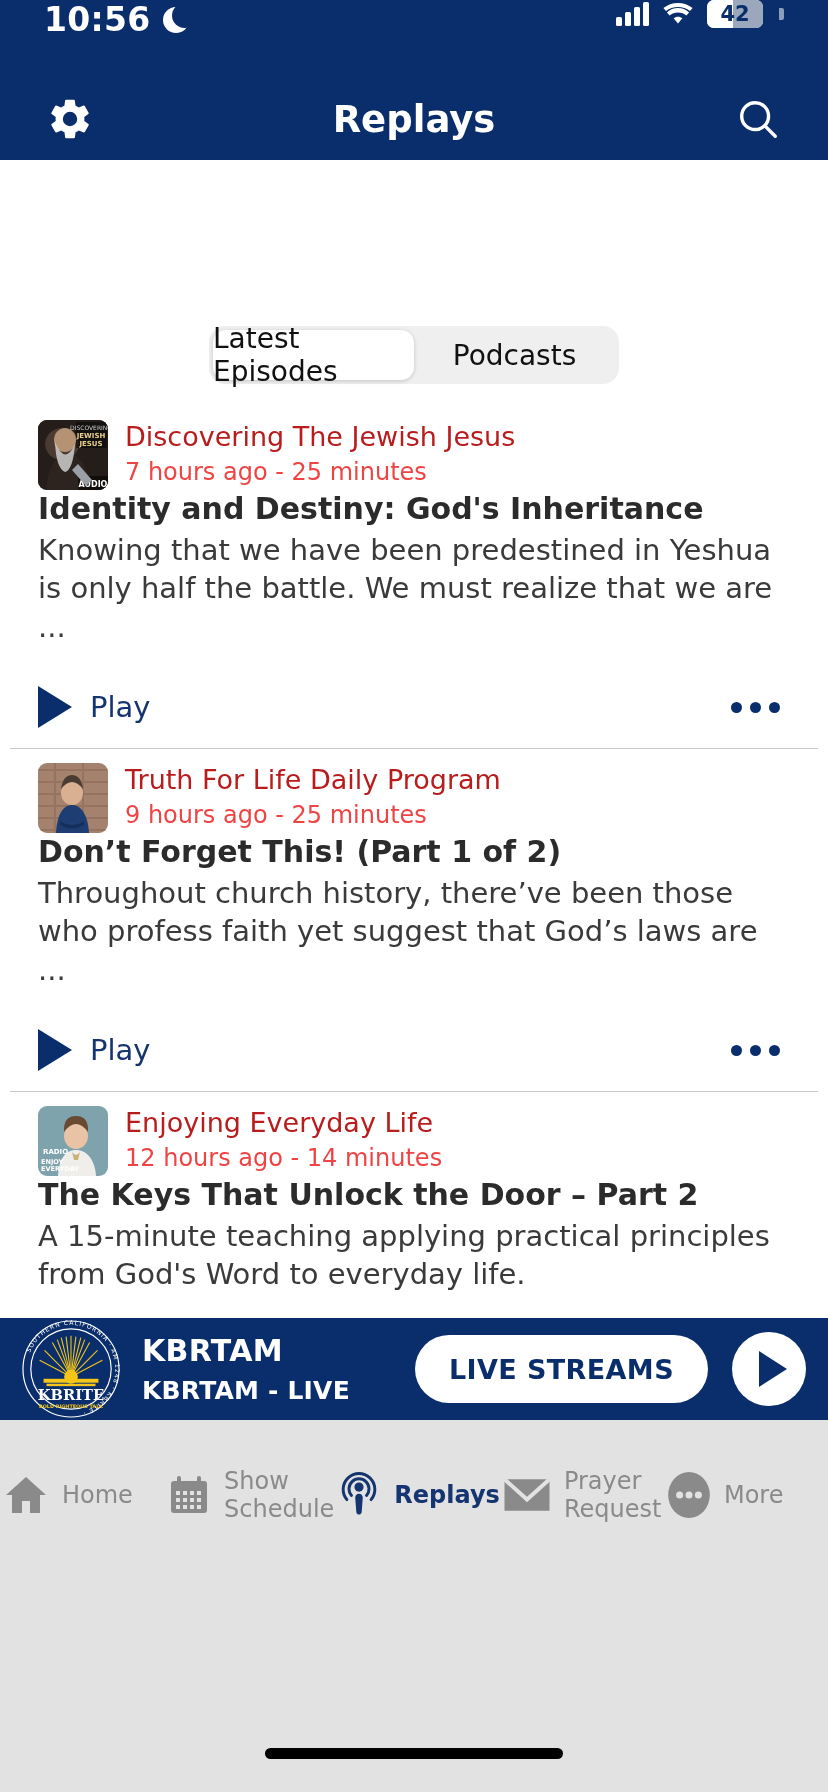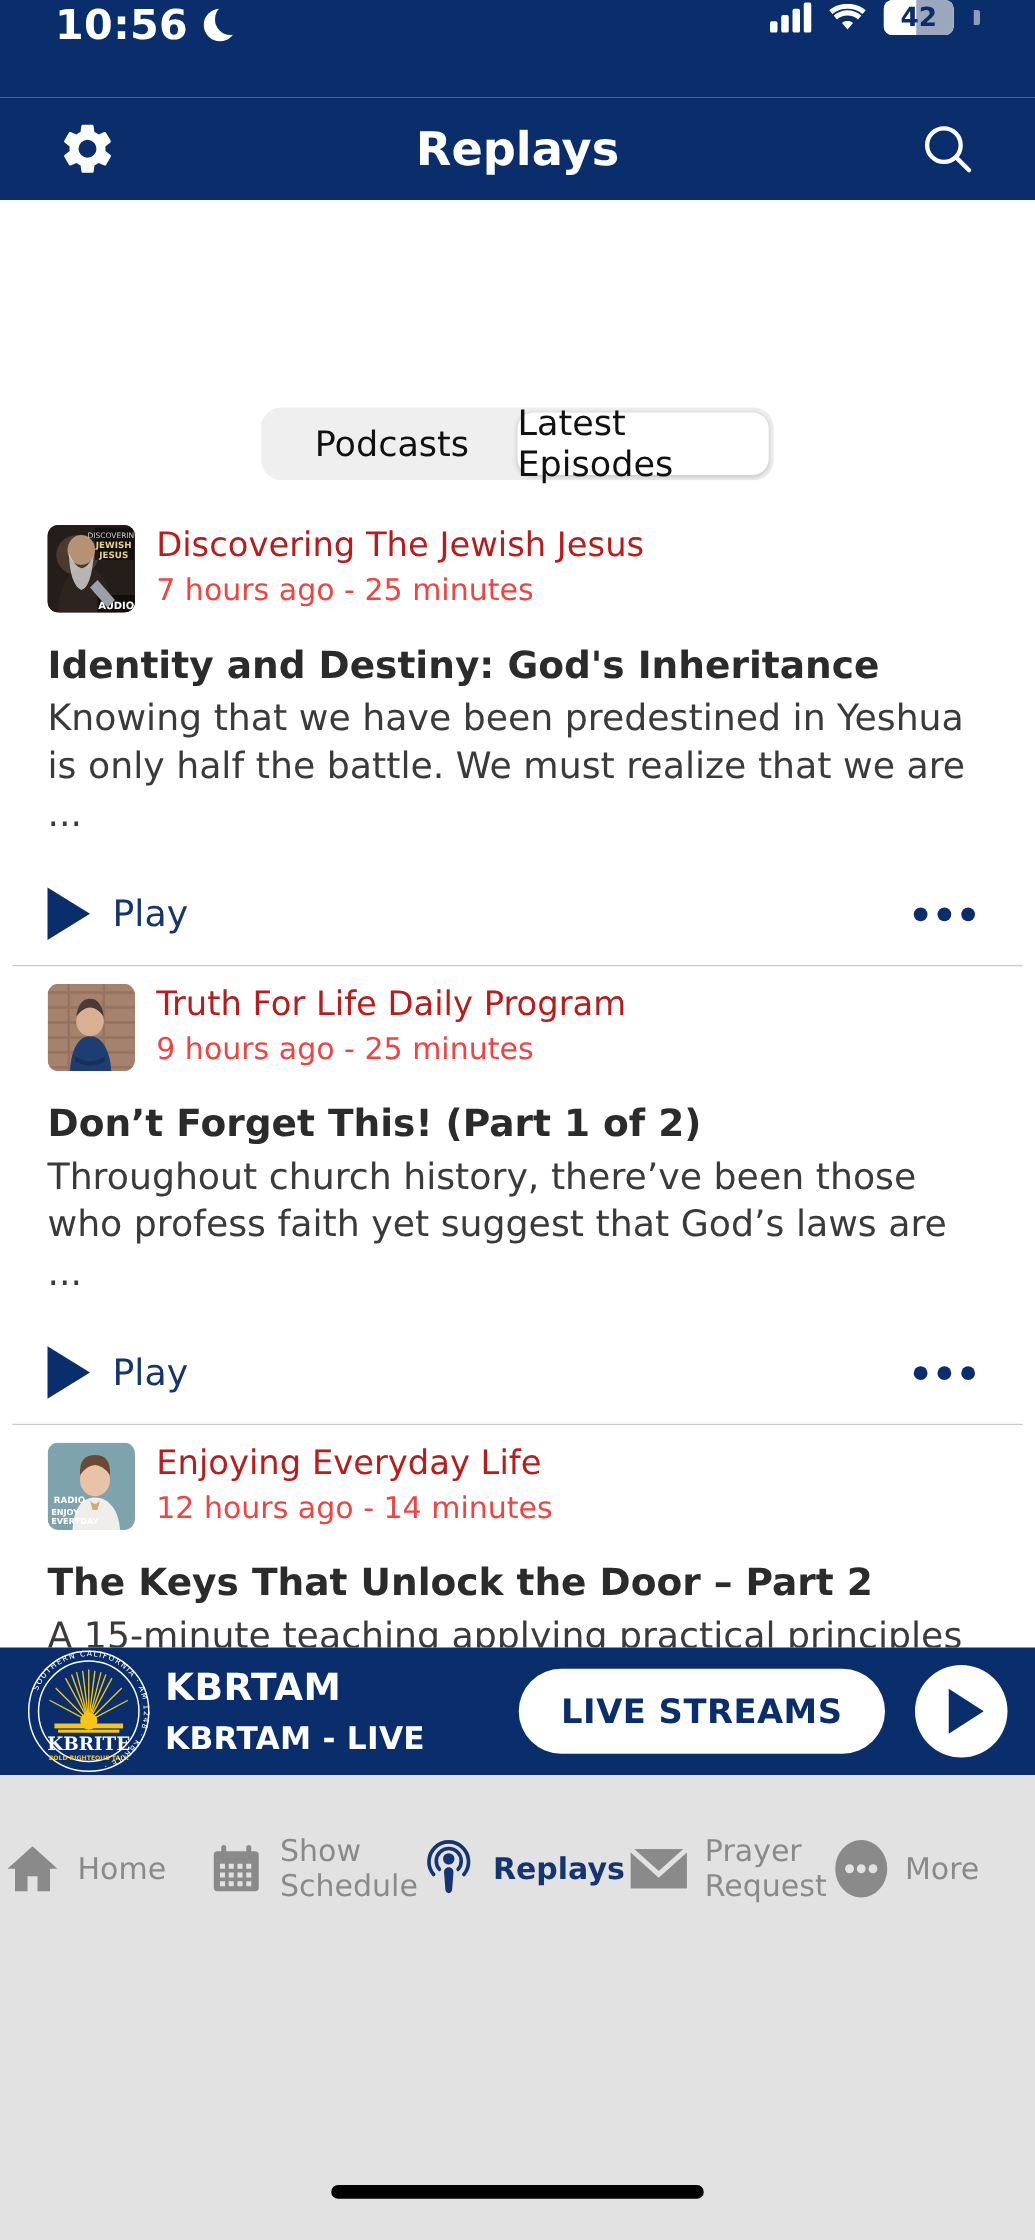--- a/index.html
+++ b/index.html
@@ -77,41 +77,41 @@
   .ep-list{ margin-top:22px; }
   .episode{ padding:0 38px; }
   .ep-head{ display:flex; align-items:flex-start; gap:17px; padding-top:14px; }
   .thumb{
     width:70px;height:70px;border-radius:9px;flex:0 0 70px;
     overflow:hidden;position:relative;
   }
   .ep-meta{ padding-top:1px; }
   .ep-show{ font-size:27px; color:#b91c1c; line-height:1.15; }
   .ep-sub{ font-size:24px; color:#ef4444; margin-top:6px; }
-  .ep-title{ font-size:30px; font-weight:700; color:#2b2b2b; margin-top:24px; line-height:1.25; }
+  .ep-title{ font-size:30px; font-weight:700; color:#2b2b2b; line-height:1.25; }
   .ep-desc{ font-size:29px; color:#3a3a3a; line-height:1.33; margin-top:3px; }
   .ep-actions{
     display:flex; align-items:center; justify-content:space-between;
     margin-top:40px; padding-bottom:20px;
   }
   .play-btn{ display:flex; align-items:center; gap:18px; cursor:pointer; }
   .tri{ width:0;height:0;border-left:34px solid #0a2e6b;
         border-top:21px solid transparent;border-bottom:21px solid transparent; }
   .play-label{ font-size:29px; color:#14356f; }
   .dots{ display:flex; gap:8px; cursor:pointer; padding:10px; }
   .dots i{ width:11px;height:11px;border-radius:50%;background:#0a2e6b;display:block; }
   .divider{ height:1px; background:#c9c9c9; margin:0 10px; }
 
   
   .player{
     position:absolute; top:1318px; left:0; width:828px; height:102px;
     background:#0a2e6b; display:flex; align-items:center; padding:0 22px;
   }
   .logo{ width:98px;height:98px;flex:0 0 98px;position:relative; }
-  .pl-text{ margin-left:12px; flex:1; }
+  .pl-text{ margin-left:22px; flex:1; }
   .pl-name{ color:#fff;font-size:30px;font-weight:700;letter-spacing:.3px; }
   .pl-sub{ color:#fff;font-size:25px;font-weight:600;margin-top:8px;letter-spacing:.2px; }
   .live-btn{
     background:#fff;border-radius:34px;height:68px;padding:0 34px;
     display:flex;align-items:center;justify-content:center;cursor:pointer;
   }
   .live-btn span{ color:#0a2e6b;font-size:27px;font-weight:700;letter-spacing:.4px; }
   .pl-play{
     width:74px;height:74px;border-radius:50%;background:#fff;margin-left:24px;
     display:flex;align-items:center;justify-content:center;cursor:pointer;
@@ -179,22 +179,22 @@
         <circle cx="10.5" cy="10.5" r="7" fill="none" stroke="#fff" stroke-width="1.8"></circle>
         <line x1="15.6" y1="15.6" x2="21" y2="21" stroke="#fff" stroke-width="1.8" stroke-linecap="round"></line>
       </svg>
     </div>
   </div>
 
   <div class="content">
 
     <div class="seg-wrap">
       <div class="segmented">
+        <div class="seg active">Latest Episodes</div>
         <div class="seg">Podcasts</div>
-        <div class="seg active">Latest Episodes</div>
       </div>
     </div>
 
     <div class="ep-list">
 
       <div class="episode">
         <div class="ep-head">
           <div class="thumb" style="background:#231b18;">
             <svg width="70" height="70" viewBox="0 0 70 70">
               <rect width="70" height="70" fill="#241d1a"></rect>

